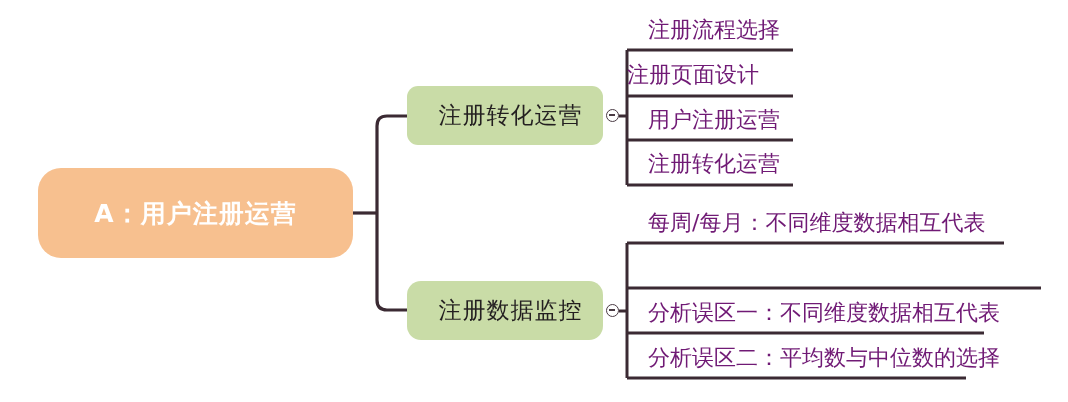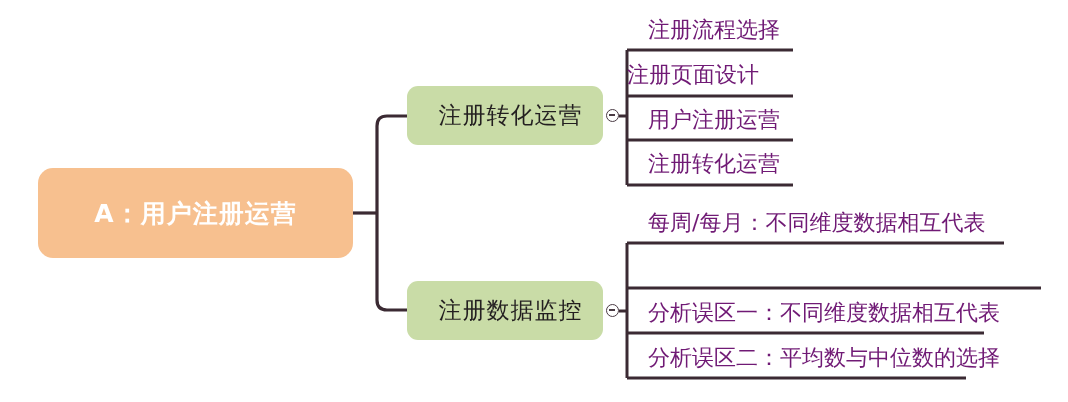--- a/index.html
+++ b/index.html
@@ -27,21 +27,21 @@
     height: 402px;
   }
 
   
   .root-node {
     position: absolute;
     left: 38px;
     top: 168px;
     width: 315px;
     height: 90px;
-    border-radius: 15px;
+    border-radius: 23px;
     background: #F7C08F;
     display: flex;
     align-items: center;
     justify-content: center;
     box-sizing: border-box;
   }
   .root-label {
     color: #ffffff;
     font-size: 25px;
     font-weight: bold;
@@ -56,21 +56,21 @@
     height: 59px;
     border-radius: 11px;
     background: #C9DCA7;
     display: flex;
     align-items: center;
     justify-content: center;
     box-sizing: border-box;
     padding-left: 11px;
   }
   .branch-node.b1 { left: 407px; top: 86px; }
-  .branch-node.b2 { left: 407px; top: 281px; }
+  .branch-node.b2 { left: 407px; top: 281px; border-radius: 14px; }
   .branch-label {
     color: #231F20;
     font-size: 23px;
     font-weight: normal;
     letter-spacing: 1px;
     white-space: nowrap;
   }
 
   
   .toggle {

